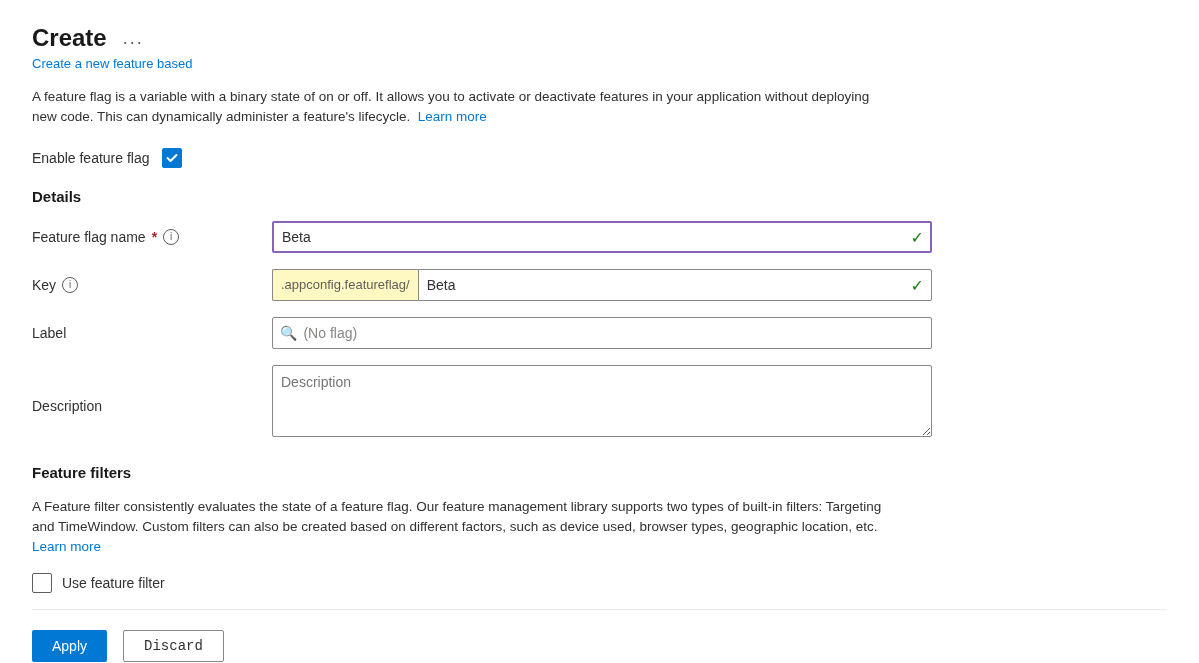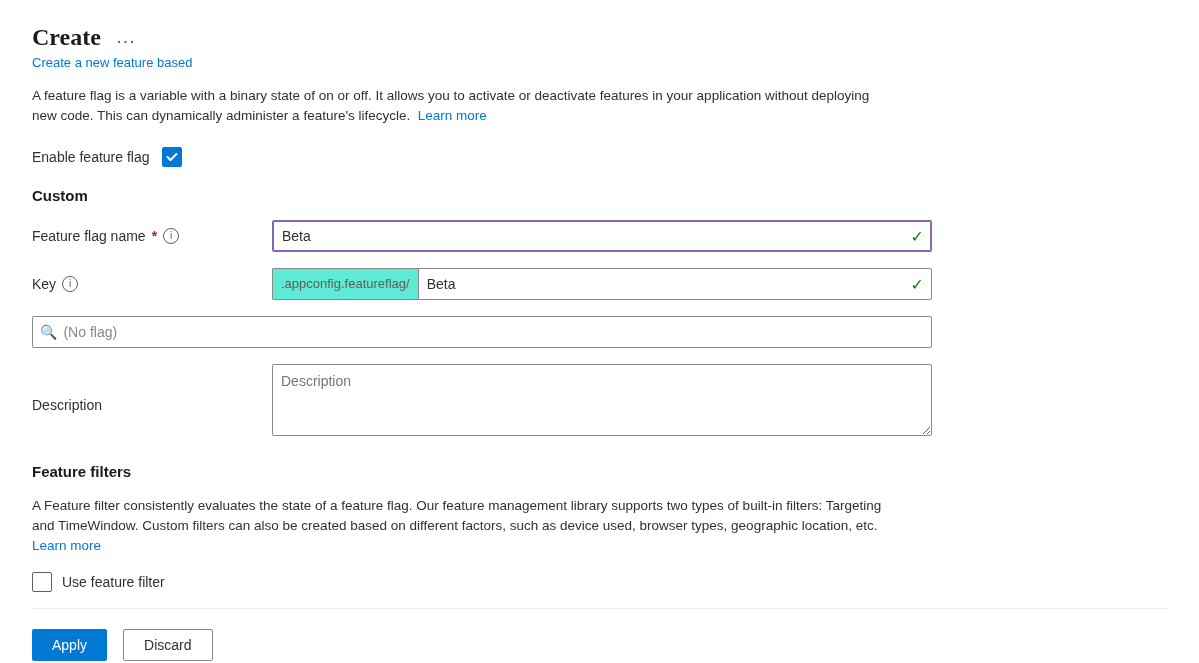--- a/index.html
+++ b/index.html
@@ -11,21 +11,20 @@
       padding: 24px 32px;
     }
     .page-title {
       font-size: 24px;
       font-weight: 600;
       color: #1a1a1a;
       display: flex;
       align-items: center;
       gap: 16px;
       margin-bottom: 4px;
-      font-family: Liberation Serif, serif;
     }
     .page-title .ellipsis {
       font-size: 18px;
       color: #605e5c;
       font-weight: 400;
       letter-spacing: 2px;
     }
     .subtitle-link {
       color: #0078d4;
       text-decoration: none;
@@ -148,21 +147,21 @@
       color: #107c10;
       font-size: 16px;
     }
     .key-wrapper {
       flex: 1;
       display: flex;
       align-items: center;
     }
     .key-prefix {
       height: 32px;
-      background: #5eead4;
+      background: #fef9c3;
       border: 1px solid #8a8886;
       border-right: none;
       border-radius: 2px 0 0 2px;
       padding: 0 8px;
       display: flex;
       align-items: center;
       font-size: 13px;
       color: #605e5c;
       white-space: nowrap;
       flex-shrink: 0;
@@ -254,21 +253,21 @@
     }
     .discard-btn {
       height: 32px;
       padding: 0 20px;
       background: #fff;
       color: #323130;
       border: 1px solid #8a8886;
       border-radius: 2px;
       font-size: 14px;
       cursor: pointer;
-      font-family: Liberation Sans, sans-serif;
+      font-family: Liberation Mono, monospace;
     }
   </style>
 </head>
 <body>
 
 <div style="margin-bottom: 2px;">
   <div class="page-title">
     <span>Create</span>
     <span class="ellipsis">...</span>
   </div>
@@ -286,21 +285,21 @@
 
 <div class="enable-row">
   <span class="enable-label">Enable feature flag</span>
   <div class="checkbox-checked">
     <svg viewBox="0 0 12 12" fill="none" xmlns="http://www.w3.org/2000/svg">
       <path d="M1.5 6L4.5 9L10.5 3" stroke="white" stroke-width="2" stroke-linecap="round" stroke-linejoin="round"></path>
     </svg>
   </div>
 </div>
 
-<div class="section-title">Custom</div>
+<div class="section-title">Details</div>
 
 <div class="form-row">
   <div class="form-label">
     <span>Feature flag name</span>
     <span class="required">*</span>
     <div class="info-icon">i</div>
   </div>
   <div class="input-wrapper">
     <input type="text" class="text-input active-border" value="Beta" style="">
     <span class="checkmark-icon">✓</span>
@@ -315,20 +314,23 @@
   <div class="key-wrapper">
     <div class="key-prefix">.appconfig.featureflag/</div>
     <div class="key-input-wrap">
       <input type="text" class="key-input" value="Beta" style="">
       <span class="checkmark-icon">✓</span>
     </div>
   </div>
 </div>
 
 <div class="form-row">
+  <div class="form-label">
+    <span>Label</span>
+  </div>
   <div class="input-wrapper">
     <input type="text" class="text-input" style="color: rgb(138, 136, 134); background: transparent;" placeholder="">
     <span style="position:absolute;left:8px;top:50%;transform:translateY(-50%);color:#8a8886;pointer-events:none;display:flex;align-items:center;gap:6px;font-size:14px;">
       🔍 <span>(No flag)</span>
     </span>
   </div>
 </div>
 
 <div class="form-row-top">
   <div class="form-label-top">

